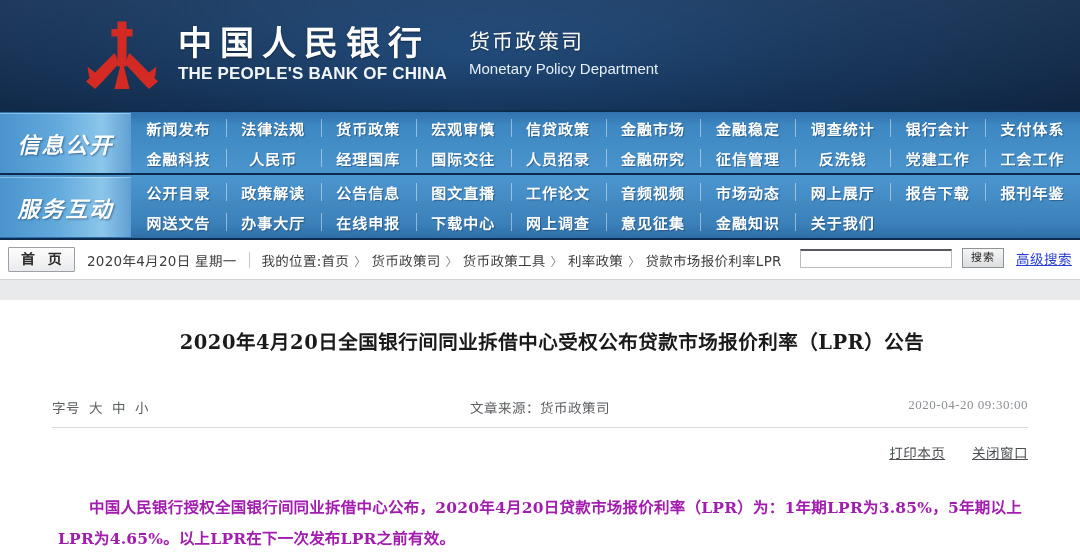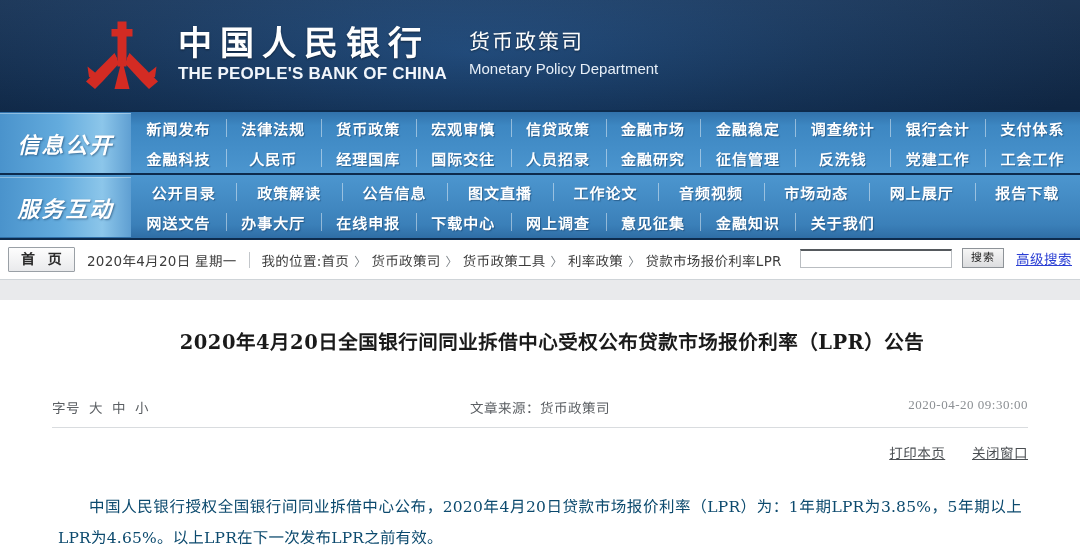--- a/index.html
+++ b/index.html
@@ -162,22 +162,23 @@
   }
   .actions{
     margin:14px 52px 0 52px;text-align:right;
     font-family:"DejaVu Sans","Liberation Sans",sans-serif;
     font-size:13.5px;color:#4a4e52;letter-spacing:.5px;
   }
   .actions a{color:#4a4e52;text-decoration:underline;margin-left:22px;}
   .body{
     margin:30px 58px 0 58px;
     font-family:"DejaVu Serif","Liberation Serif",serif;
-    font-size:15.5px;line-height:2.0;color:#0c4a6e;text-align:justify;
+    font-size:15.5px;line-height:2.0;color:#a21caf;text-align:justify;
     letter-spacing:.2px;
+    font-weight:bold;
   }
   .body p{margin:0;text-indent:2em;}
 </style>
 </head>
 <body>
 
 <div id="page">
 
   <div class="banner">
     <div class="banner-inner">
@@ -311,20 +312,23 @@
             </div>
           <div class="cell">
               <span class="cell-label">市场动态</span>
             </div>
           <div class="cell">
               <span class="cell-label">网上展厅</span>
             </div>
           <div class="cell">
               <span class="cell-label">报告下载</span>
             </div>
+          <div class="cell">
+              <span class="cell-label">报刊年鉴</span>
+            </div>
         </div>
         <div class="gridrow">
           <div class="cell">
               <span class="cell-label">网送文告</span>
             </div>
           <div class="cell">
               <span class="cell-label">办事大厅</span>
             </div>
           <div class="cell">
               <span class="cell-label">在线申报</span>

